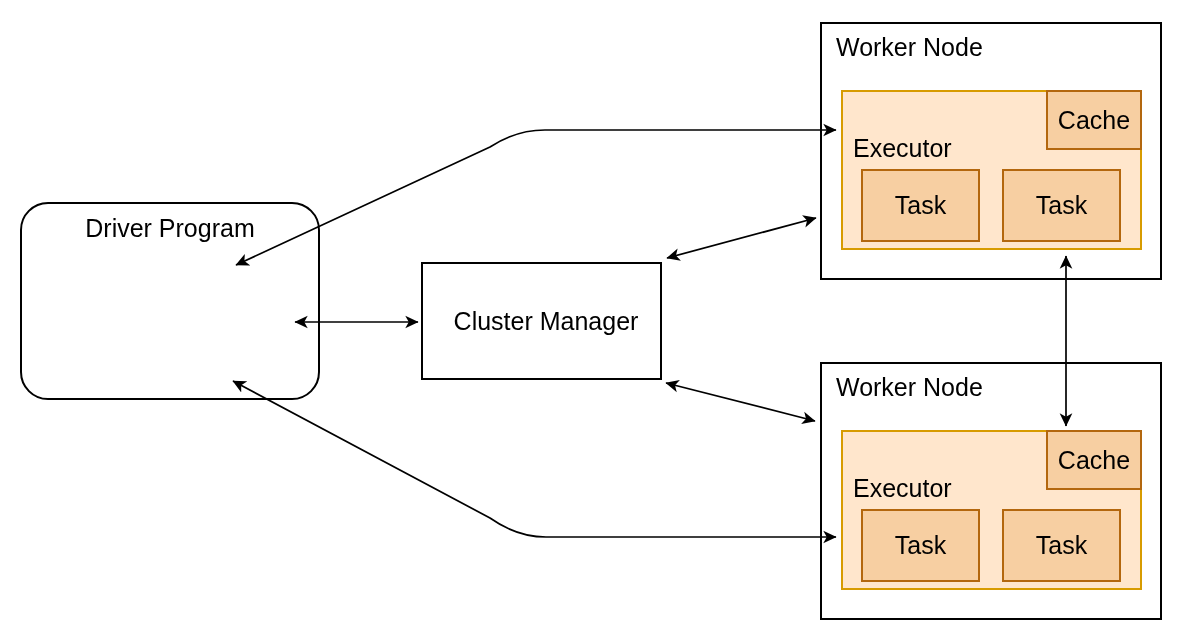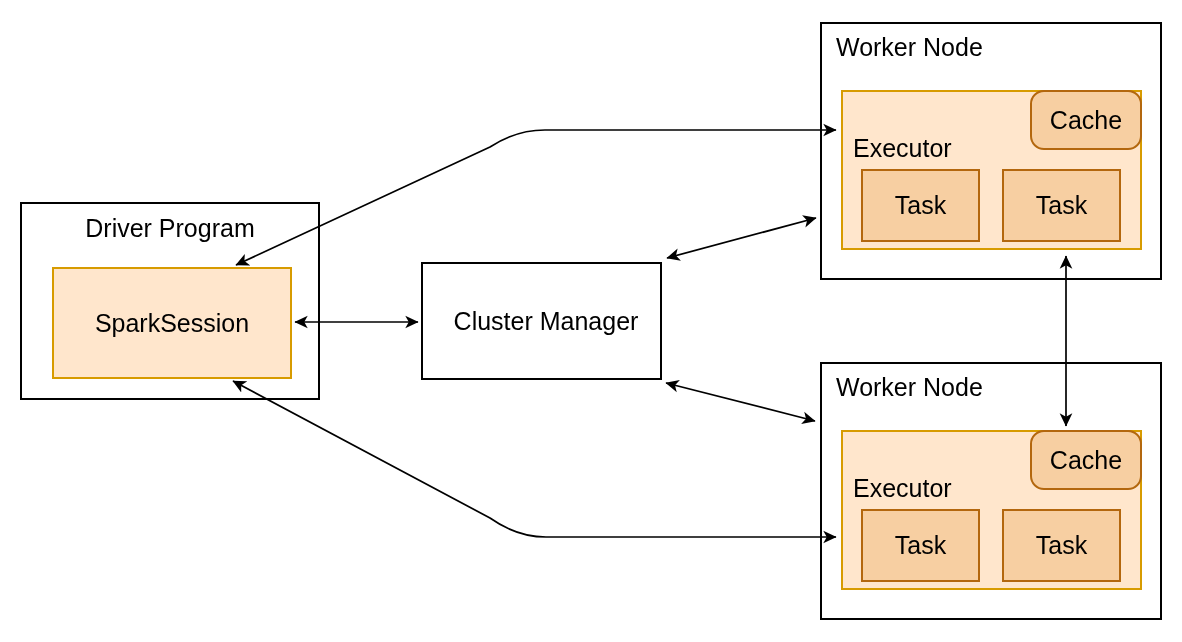--- a/index.html
+++ b/index.html
@@ -22,21 +22,21 @@
   }
   .connectors{position:absolute;left:0;top:0;z-index:5;pointer-events:none;}
   .edge{fill:none;stroke:var(--arrow);stroke-width:1.7;stroke-linejoin:round;}
   .node{
     position:absolute;
     background:var(--node-fill);
     border:2px solid var(--node-stroke);
     box-sizing:border-box;
     font-size:25px;
   }
-  .driver{left:20px;top:202px;width:300px;height:198px;}
+  .driver{left:20px;top:202px;width:300px;height:198px;border-radius:28px;}
   .driver-title{position:absolute;left:0;right:0;top:10px;text-align:center;}
   .session{
     position:absolute;left:30px;top:63px;width:240px;height:112px;
     background:var(--session-fill);border:2px solid var(--session-stroke);
     box-sizing:border-box;
     display:flex;align-items:center;justify-content:center;
   }
   .cluster{
     left:421px;top:262px;width:241px;height:118px;
     display:flex;align-items:center;justify-content:center;padding-left:9px;
@@ -50,21 +50,21 @@
     background:var(--session-fill);border:2px solid var(--session-stroke);
     box-sizing:border-box;
   }
   .exec-title{position:absolute;left:10px;top:14px;margin-top:28px;}
   .inner{
     position:absolute;
     background:var(--inner-fill);border:2px solid var(--inner-stroke);
     box-sizing:border-box;
     display:flex;align-items:center;justify-content:center;
   }
-  .cache{top:-2px;right:-2px;width:112px;height:60px;border-radius:14px;}
+  .cache{top:-2px;right:-2px;width:96px;height:60px;}
   .task{top:77px;width:119px;height:73px;}
   .task-1{left:18px;}
   .task-2{left:159px;}
 </style>
 </head>
 <body>
 
 <div class="canvas">
 
   <svg class="connectors" width="1182" height="642" viewBox="0 0 1182 642" xmlns="http://www.w3.org/2000/svg">
@@ -76,23 +76,20 @@
   <path d="M 236,265 L 490,147 Q 516,130 545,130 L 836,130" class="edge" marker-end="url(#arrow)" marker-start="url(#arrow)"></path>
       <path d="M 295,322 L 418,322" class="edge" marker-end="url(#arrow)" marker-start="url(#arrow)"></path>
       <path d="M 667,258 L 816,218" class="edge" marker-end="url(#arrow)" marker-start="url(#arrow)"></path>
       <path d="M 666,383 L 815,421" class="edge" marker-end="url(#arrow)" marker-start="url(#arrow)"></path>
       <path d="M 233,381 L 490,518 Q 517,537 546,537 L 836,537" class="edge" marker-end="url(#arrow)" marker-start="url(#arrow)"></path>
       <path d="M 1066,256 L 1066,426" class="edge" marker-end="url(#arrow)" marker-start="url(#arrow)"></path>
     </svg>
 
   <div class="node driver">
     <div class="driver-title">Driver Program</div>
-    <div class="session">
-      <span>SparkSession</span>
-    </div>
   </div>
 
   <div class="node cluster">
     <span>Cluster Manager</span>
   </div>
 
   <div class="node worker worker-top">
     <div class="worker-title">Worker Node</div>
     <div class="executor">
       <div class="exec-title">Executor</div>

